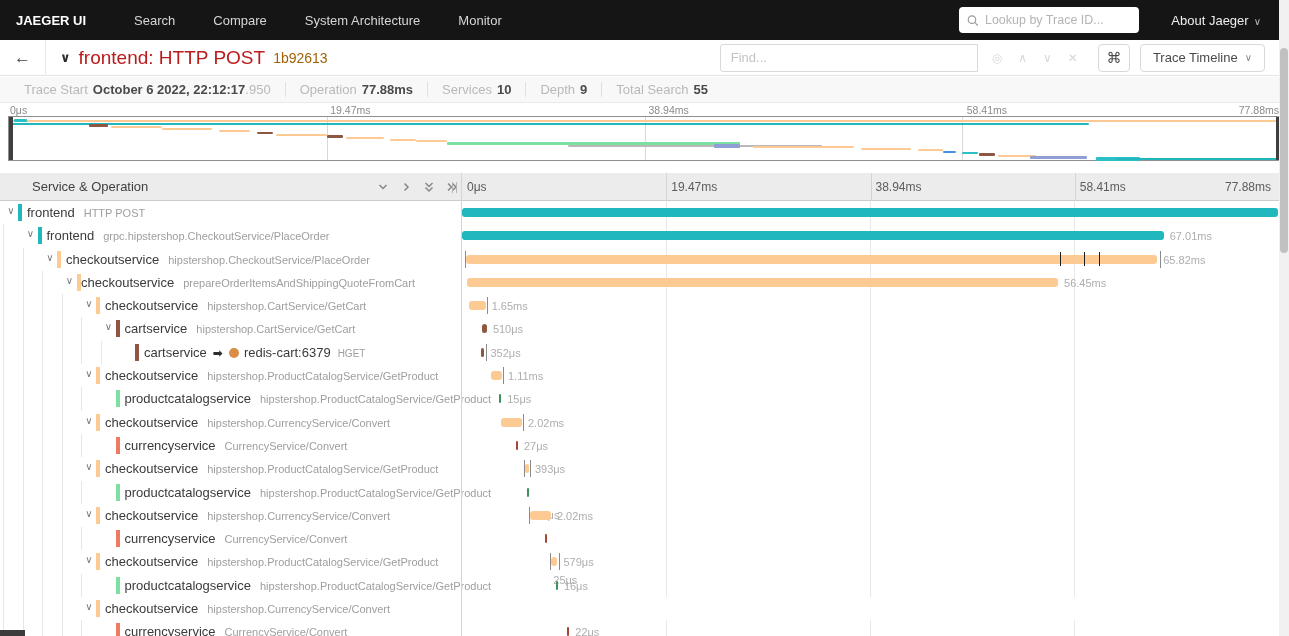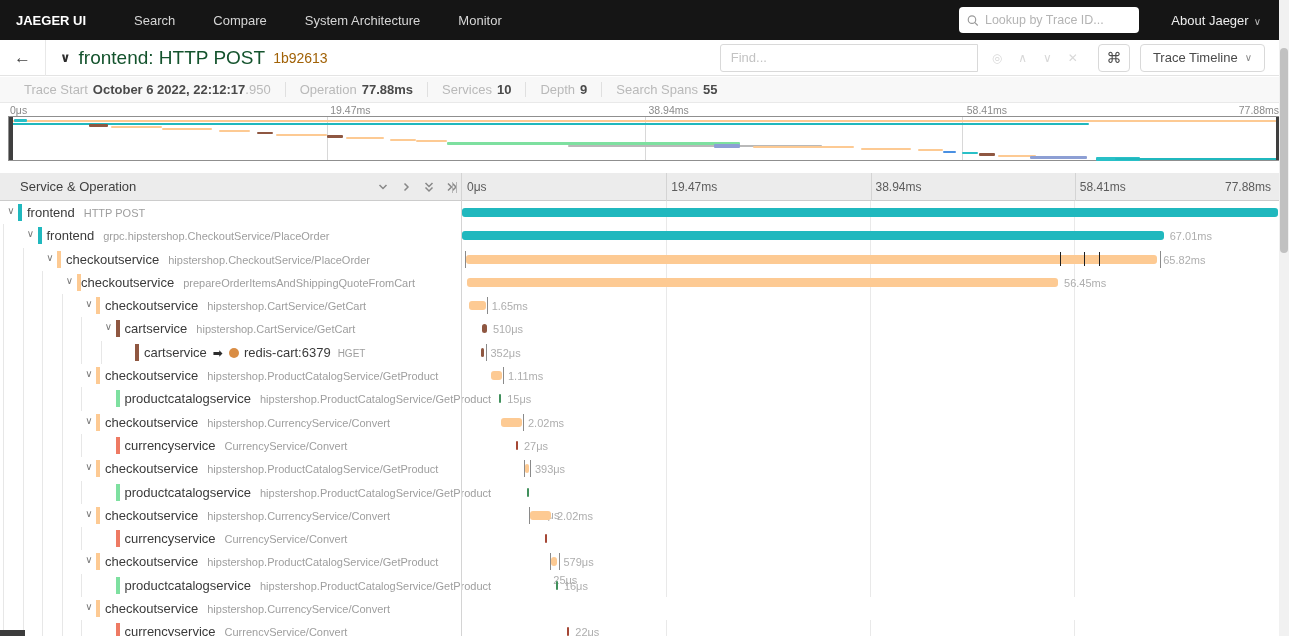--- a/index.html
+++ b/index.html
@@ -14,21 +14,21 @@
   .trace-lookup { width:180px; height:26px; background:#fff; border-radius:4px; display:flex; align-items:center; padding:0 8px; margin-right:32px; }
   .trace-lookup input { border:none; outline:none; width:100%; font-size:12.5px; color:#555; margin-left:6px; }
   .trace-lookup input::placeholder { color:#b4b4b4; }
   .about { color:#eee; font-size:13px; cursor:pointer; }
   .about .chev { color:#bbb; font-size:10px; margin-left:5px; }
 
   
   .thead { position:absolute; top:40px; left:0; width:1289px; height:36px; background:#fff; border-bottom:1px solid #e4e4e4; display:flex; align-items:center; }
   .back-btn { width:46px; height:36px; border-right:1px solid #e8e8e8; display:flex; align-items:center; justify-content:center; font-size:17px; color:#444; cursor:pointer; }
   .t-chev { font-size:13px; font-weight:bold; color:#2d2d2d; margin:0 8px 0 14px; cursor:pointer; }
-  .t-title { font-size:19px; font-weight:500; color:#14532d; }
+  .t-title { font-size:19px; font-weight:500; color:#b91c1c; }
   .t-id { font-size:14px; color:#a16207; margin-left:8px; }
   .thead-right { margin-left:auto; display:flex; align-items:center; margin-right:24px; }
   .find-box { width:258px; height:28px; border:1px solid #d9d9d9; border-radius:3px 0 0 3px; display:flex; align-items:center; padding:0 10px; }
   .find-box input { border:none; outline:none; width:100%; font-size:13px; color:#555; }
   .find-box input::placeholder { color:#c3c3c3; }
   .find-tools { display:flex; align-items:center; gap:16px; padding:0 14px; color:#d8d8d8; font-size:12px; }
   .cmd-btn { width:32px; height:28px; border:1px solid #d9d9d9; border-radius:4px; display:flex; align-items:center; justify-content:center; font-size:15px; color:#4a4a4a; margin:0 10px 0 6px; background:#fff; cursor:pointer; }
   .view-btn { height:28px; border:1px solid #d9d9d9; border-radius:4px; display:flex; align-items:center; padding:0 12px; font-size:13px; color:#4a4a4a; background:#fff; cursor:pointer; }
   .view-btn .chev { font-size:10px; color:#888; margin-left:7px; }
 
@@ -43,21 +43,21 @@
   
   .mini-ticks { position:absolute; top:104px; left:8px; width:1273px; height:12px; font-size:10.5px; color:#8b8b8b; }
   .mini-tick { position:absolute; top:0; }
   .mini-canvas { position:absolute; top:116px; left:8px; width:1273px; height:45px; background:#fff; border:1px solid #8f8f8f; cursor:crosshair; }
   .mini-grid { position:absolute; top:0; bottom:0; width:1px; background:#d8d8d8; }
   .mini-seg { position:absolute; border-radius:1px; }
   .mini-handle { position:absolute; top:0; bottom:0; width:4px; background:#3f3f3f; cursor:col-resize; }
 
   
   .tl-head { position:absolute; top:173px; left:0; width:1279px; height:28px; background:#ececec; border-bottom:1px solid #cccccc; }
-  .svc-op { position:absolute; left:20px; top:6px; font-size:13px; color:#3f3f3f; }
+  .svc-op { position:absolute; left:32px; top:6px; font-size:13px; color:#3f3f3f; }
   .head-icons { position:absolute; left:376px; top:7px; display:flex; gap:9px; }
   .head-icons svg { cursor:pointer; }
   .grip { position:absolute; left:452px; top:9px; width:5px; height:11px; border-left:1px solid #b5b5b5; border-right:1px solid #b5b5b5; cursor:col-resize; }
   .tl-head-right { position:absolute; left:462px; top:0; width:817px; height:28px; }
   .hd-grid { position:absolute; top:0; bottom:0; width:1px; background:#d4d4d4; }
   .hd-tick { position:absolute; top:7px; font-size:12px; color:#5c5c5c; }
 
   
   .rows { position:absolute; top:201px; left:0; width:1279px; height:435px; overflow:hidden; background:#fff; }
   .panel-divider { position:absolute; top:173px; left:461px; width:1px; height:463px; background:#d4d4d4; }
@@ -129,21 +129,21 @@
           <span class="chev">∨</span>
         </div>
     </div>
   </div>
 
   <div class="summary" id="summary">
       <div class="sum-item"><span class="sum-label">Trace Start</span><span class="sum-value">October 6 2022, 22:12:17</span><span class="sum-suffix">.950</span></div>
       <div class="sum-item"><span class="sum-label">Operation</span><span class="sum-value">77.88ms</span></div>
       <div class="sum-item"><span class="sum-label">Services</span><span class="sum-value">10</span></div>
       <div class="sum-item"><span class="sum-label">Depth</span><span class="sum-value">9</span></div>
-      <div class="sum-item"><span class="sum-label">Search Spans</span><span class="sum-value">55</span></div>
+      <div class="sum-item"><span class="sum-label">Total Search</span><span class="sum-value">55</span></div>
     </div>
 
   <div class="mini-ticks" id="mini-ticks">
       <div class="mini-tick" style="left: calc(0% + 2px);">0μs</div>
       <div class="mini-tick" style="left: calc(25% + 4px);">19.47ms</div>
       <div class="mini-tick" style="left: calc(50% + 4px);">38.94ms</div>
       <div class="mini-tick" style="left: calc(75% + 4px);">58.41ms</div>
       <div class="mini-tick" style="right: 2px;">77.88ms</div>
     </div>
   <div class="mini-canvas" id="mini-canvas">

